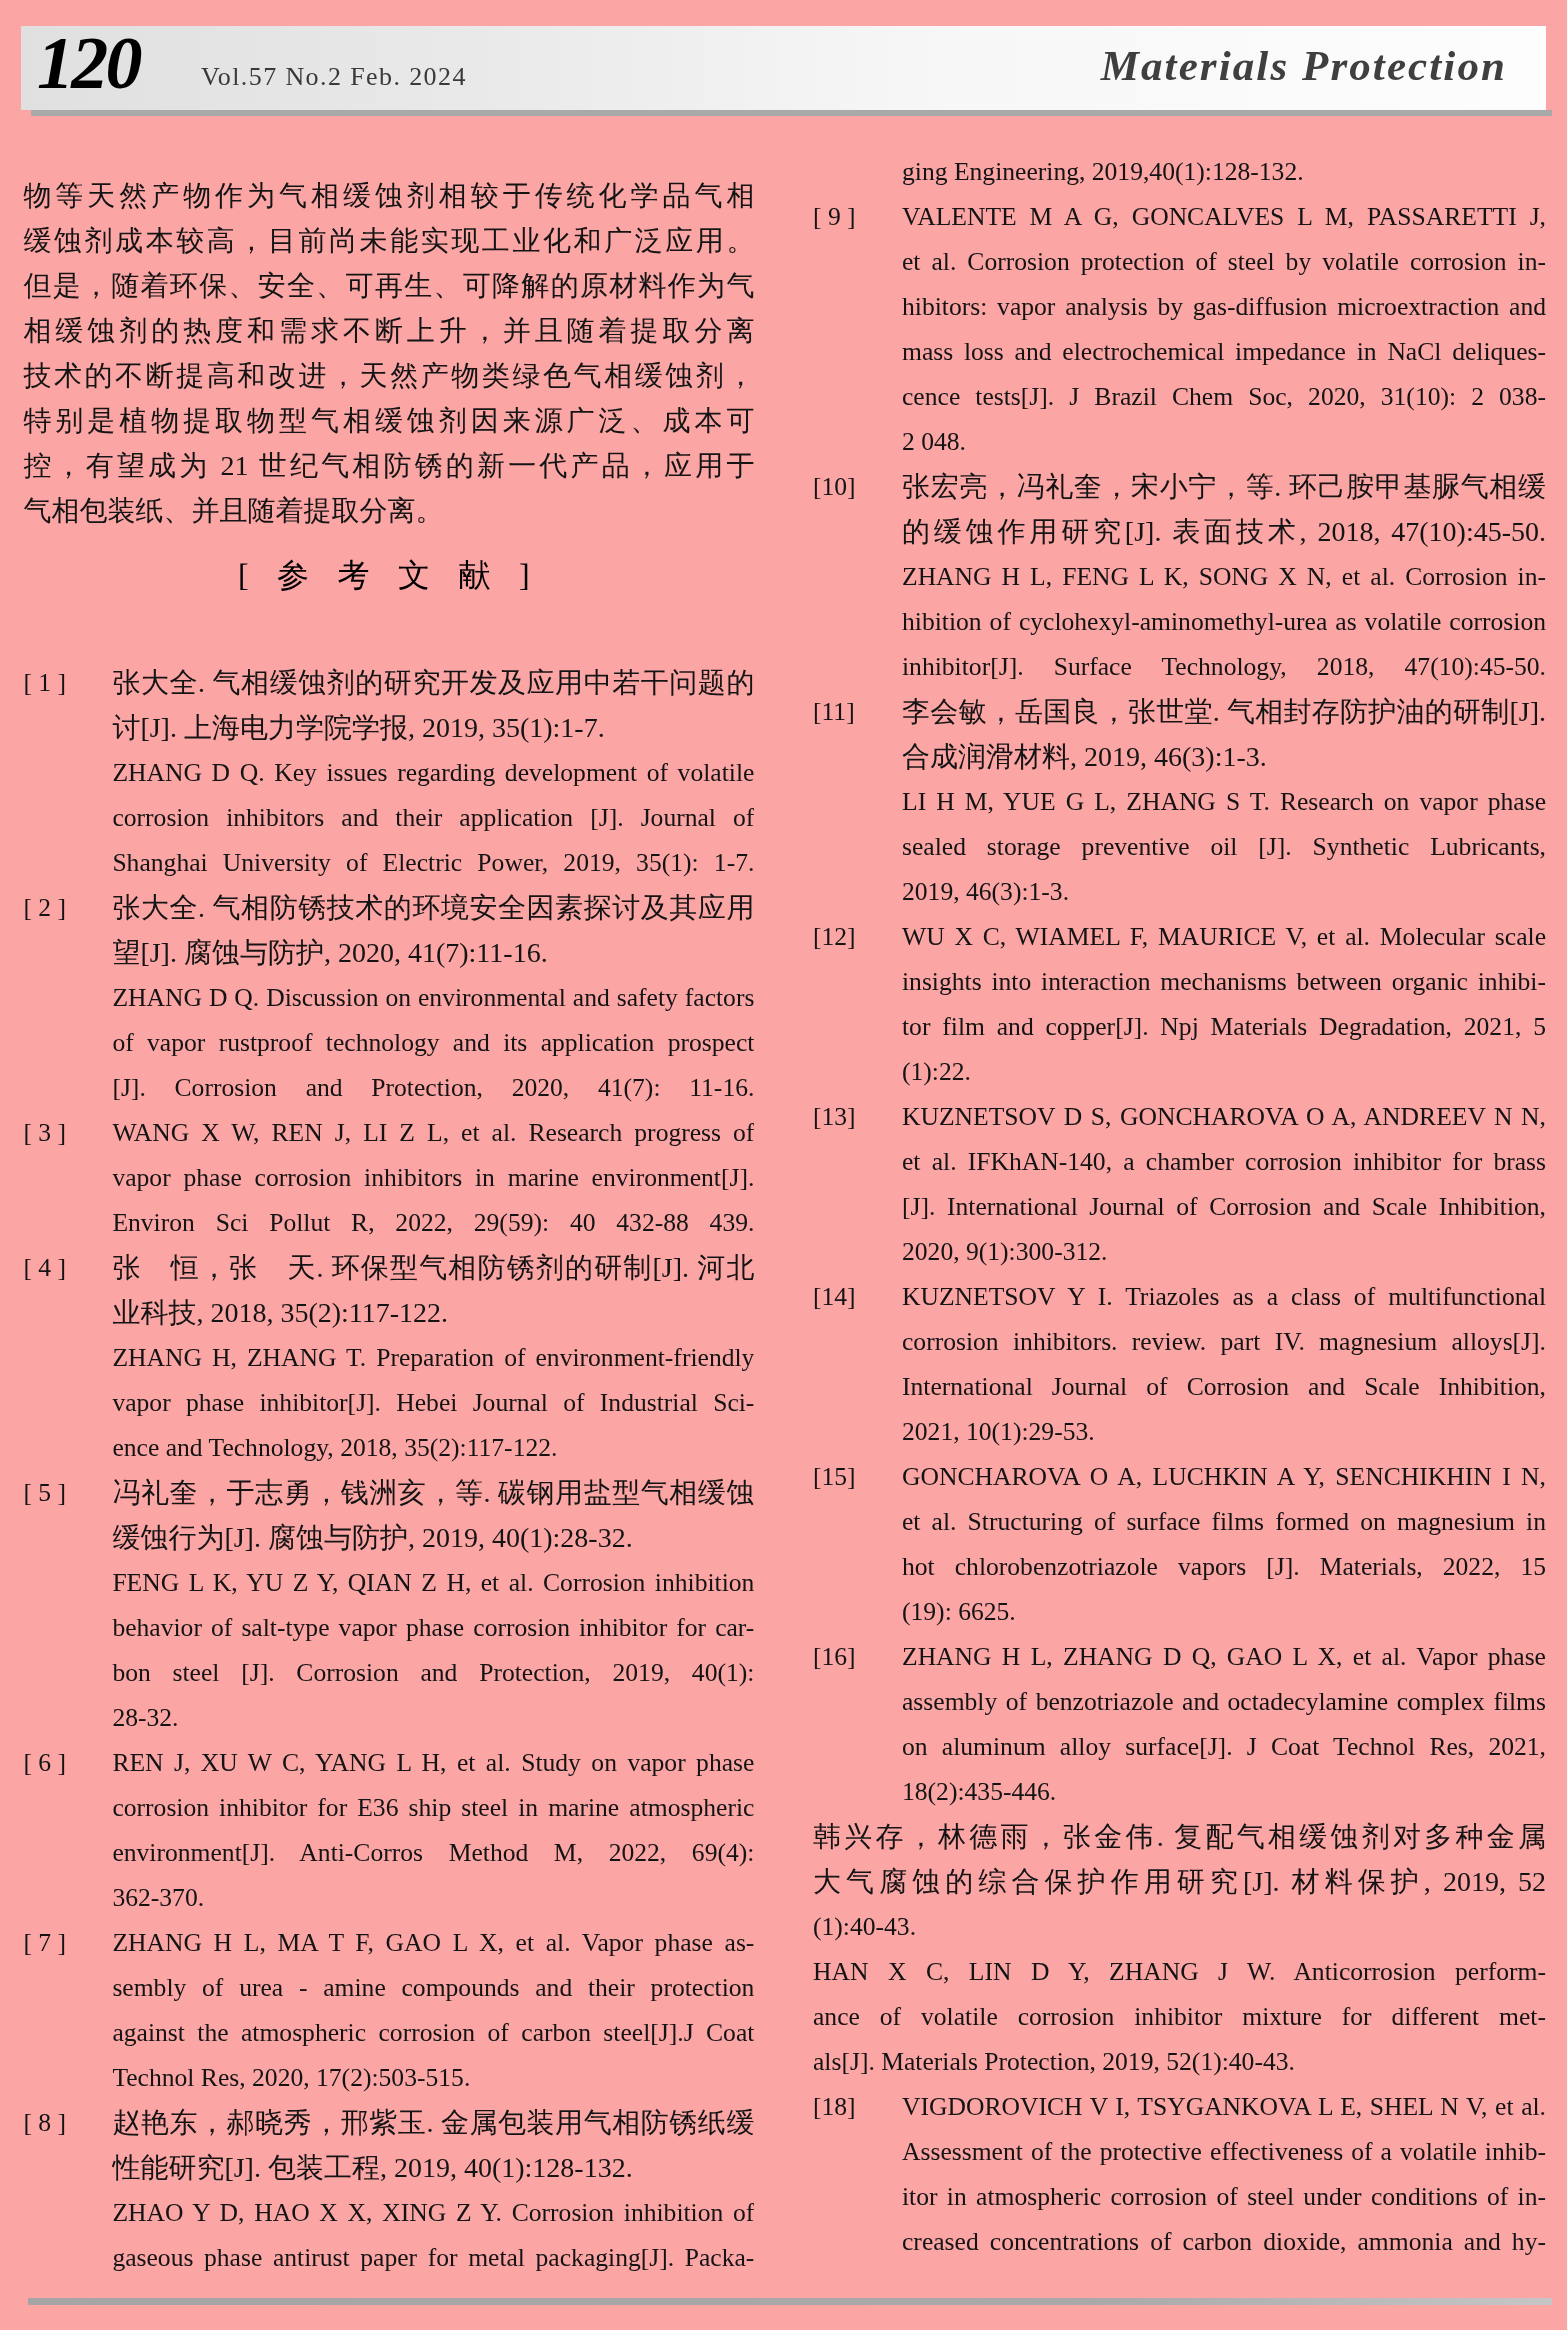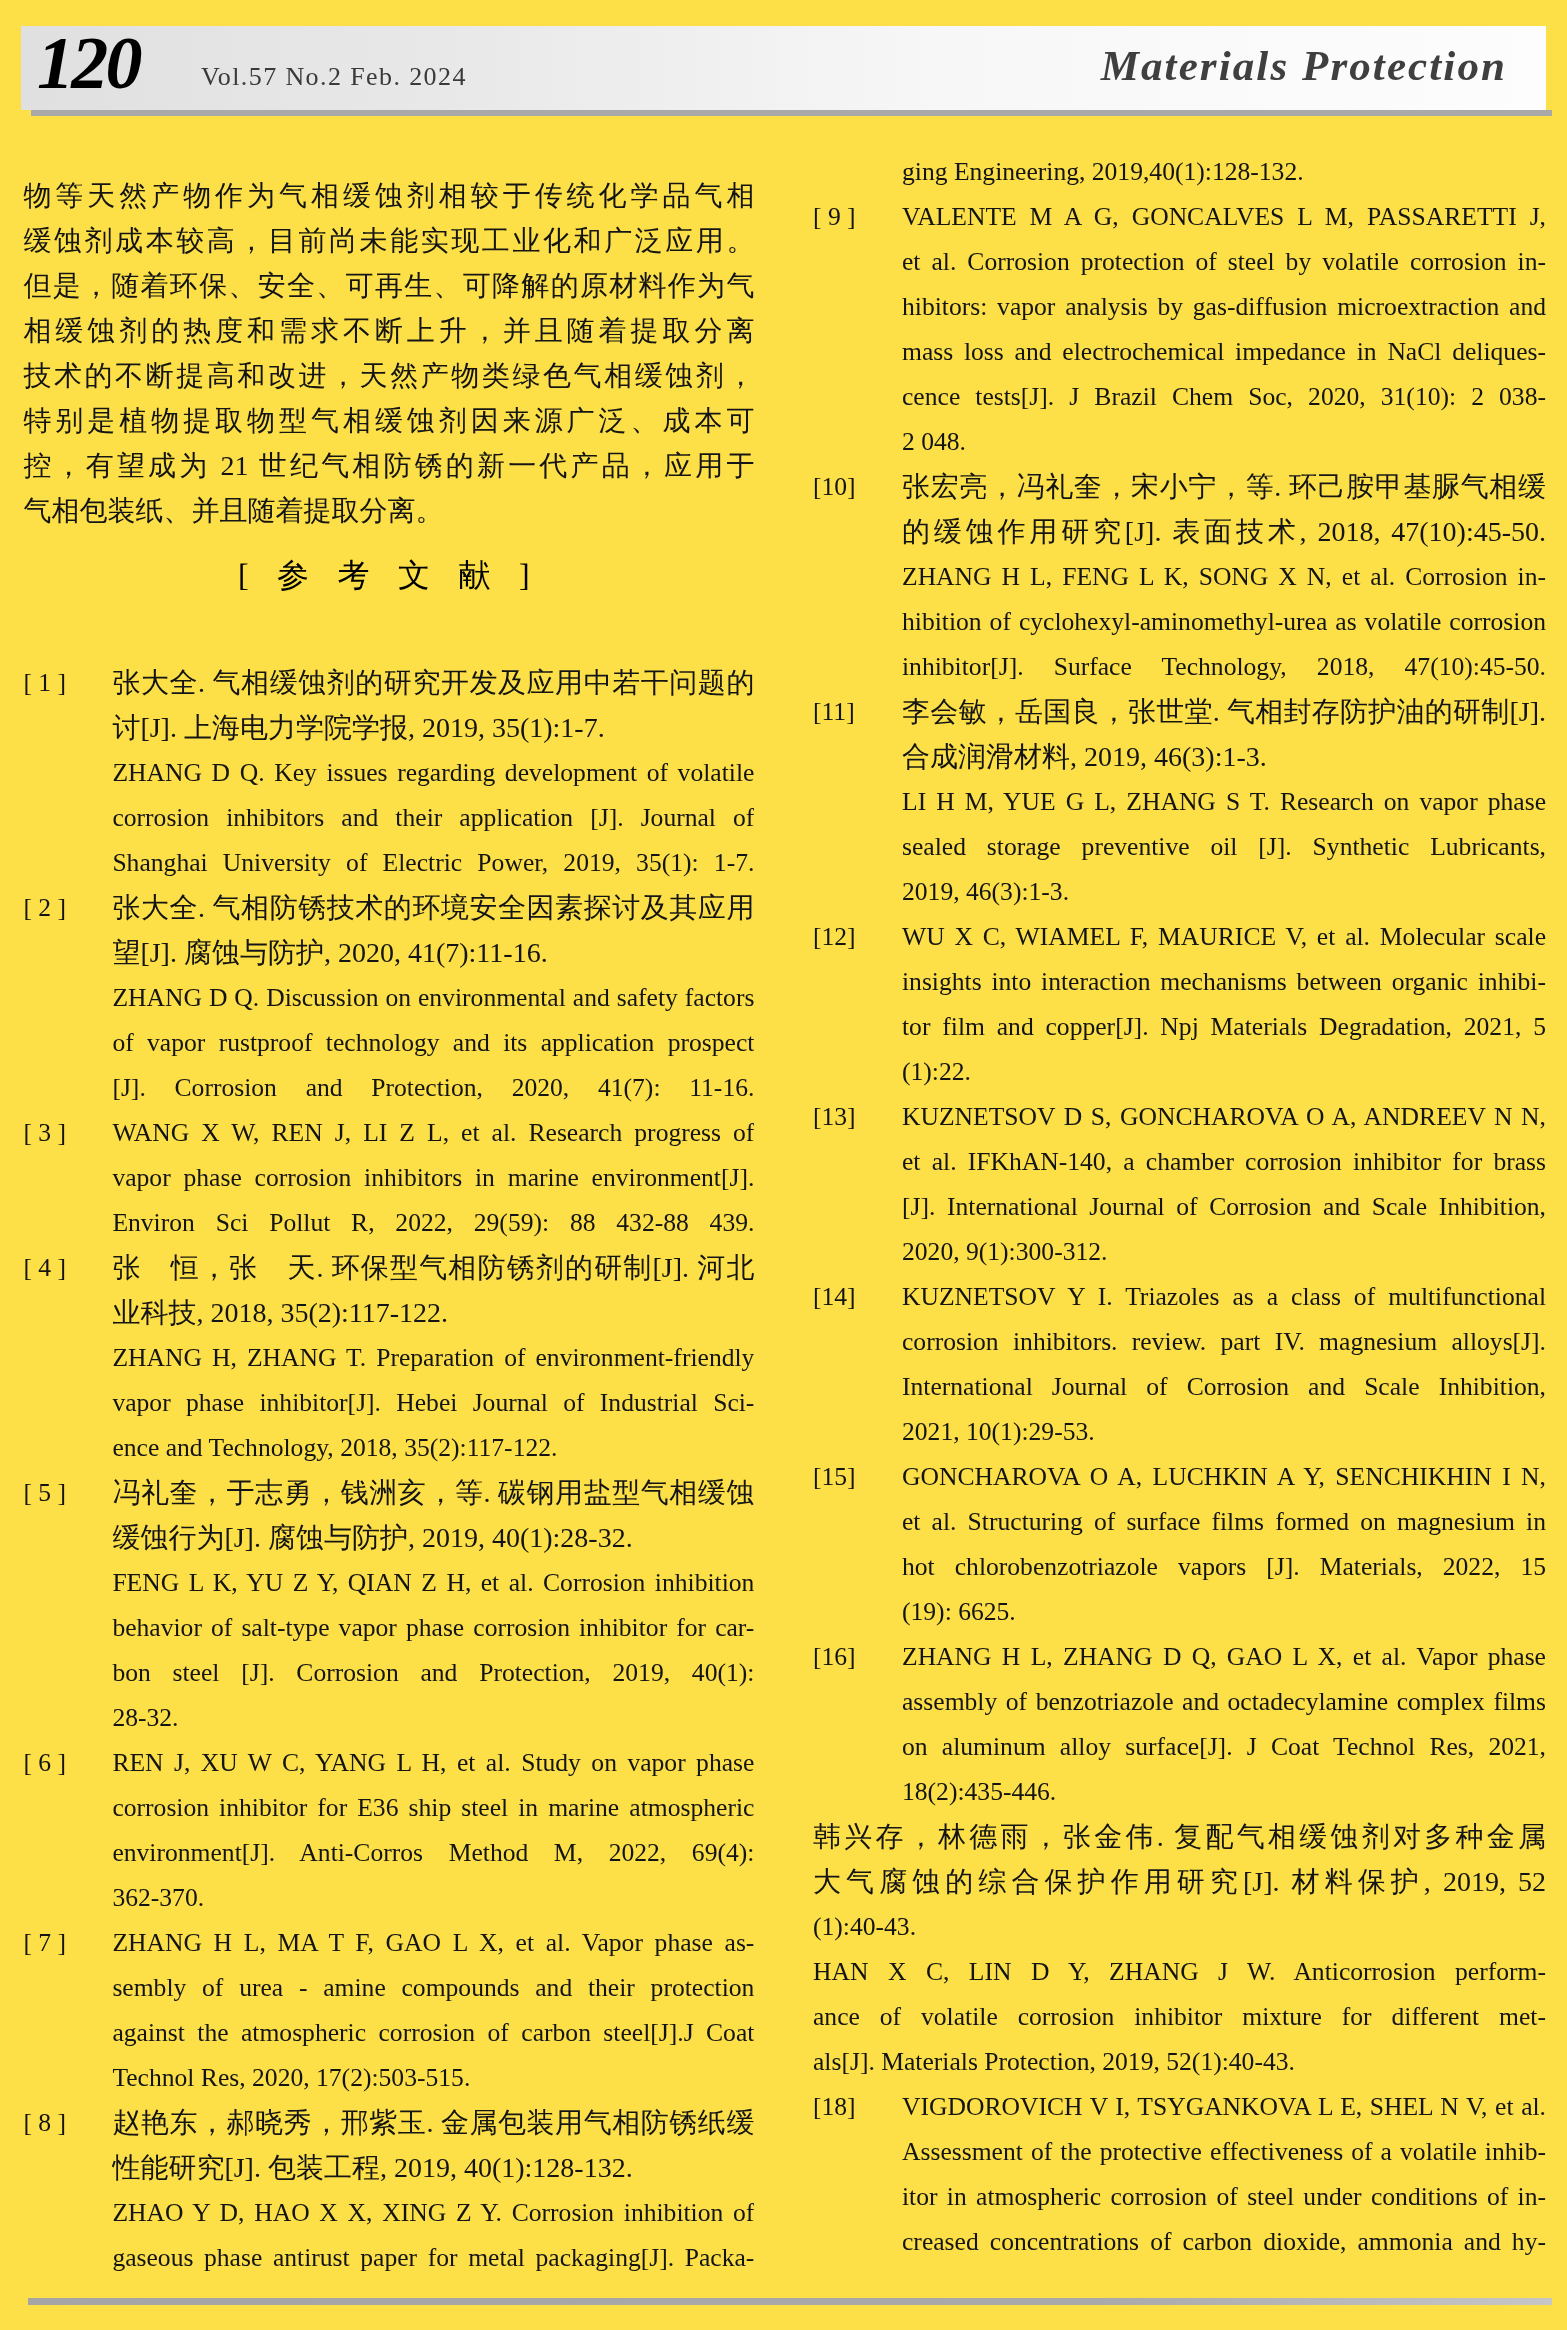--- a/index.html
+++ b/index.html
@@ -1,16 +1,16 @@
 <!DOCTYPE html>
 <html style="font-size:11.4px"><head>
 <meta charset="utf-8">
 <style>
   html,body{margin:0;padding:0;background:#ffffff;}
-  .page{position:relative;width:1568px;height:2330px;background:#fde047;overflow:hidden;
+  .page{position:relative;width:1568px;height:2330px;background:#fca5a5;overflow:hidden;
         font-family:"Liberation Serif","DejaVu Serif",serif;color:#141414;}
   
   .hdr-band{position:absolute;left:21px;top:25.6px;width:1525px;height:84px;
             background:linear-gradient(90deg,#e0e0e0 0%,#e9e9e9 30%,#f7f7f7 60%,#fdfdfd 100%);}
   .hdr-pagenum{position:absolute;left:37px;top:24px;font-size:74px;line-height:78px;
                font-weight:bold;font-style:italic;letter-spacing:-2.8px;color:#000;}
   .hdr-issue{position:absolute;left:201px;top:62px;font-size:26px;color:#3a3a3a;letter-spacing:1.4px;}
   .hdr-journal{position:absolute;right:61px;top:41px;font-size:43px;font-style:italic;font-weight:bold;
                color:#3f3f3f;letter-spacing:2.1px;}
   .hdr-rule{position:absolute;left:30.5px;top:110px;width:1521px;height:6.4px;background:#a9a9a9;}
@@ -72,21 +72,21 @@
             <div class="line">ZHANG D Q. Discussion on environmental and safety factors</div>
             <div class="line">of vapor rustproof technology and its application prospect</div>
             <div class="line">[J]. Corrosion and Protection, 2020, 41(7): 11-16.</div>
           </div>
         </div>
         <div class="ref">
           <div class="ref-num">[ 3 ]</div>
           <div class="ref-body">
             <div class="line">WANG X W, REN J, LI Z L, et al. Research progress of</div>
             <div class="line">vapor phase corrosion inhibitors in marine environment[J].</div>
-            <div class="line">Environ Sci Pollut R, 2022, 29(59): 88 432-88 439.</div>
+            <div class="line">Environ Sci Pollut R, 2022, 29(59): 40 432-88 439.</div>
           </div>
         </div>
         <div class="ref">
           <div class="ref-num">[ 4 ]</div>
           <div class="ref-body">
             <div class="line cjk">张　恒，张　天. 环保型气相防锈剂的研制[J]. 河北工</div>
             <div class="line noj cjk">业科技, 2018, 35(2):117-122.</div>
             <div class="line">ZHANG H, ZHANG T. Preparation of environment-friendly</div>
             <div class="line">vapor phase inhibitor[J]. Hebei Journal of Industrial Sci-</div>
             <div class="line noj">ence and Technology, 2018, 35(2):117-122.</div>

